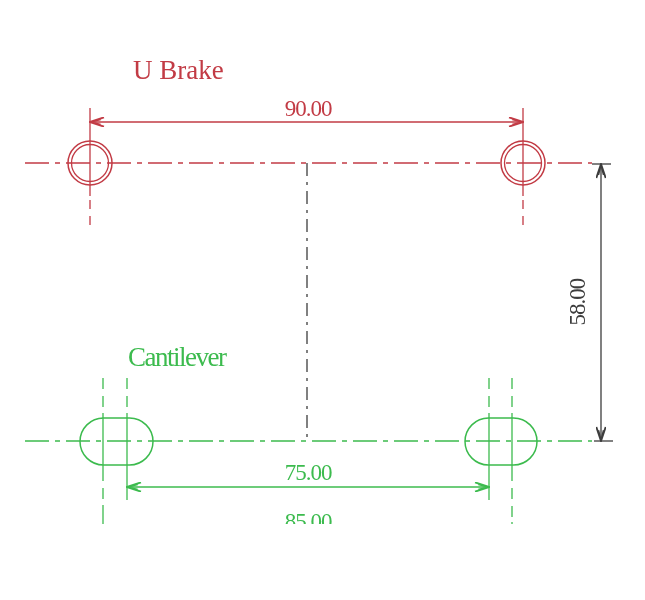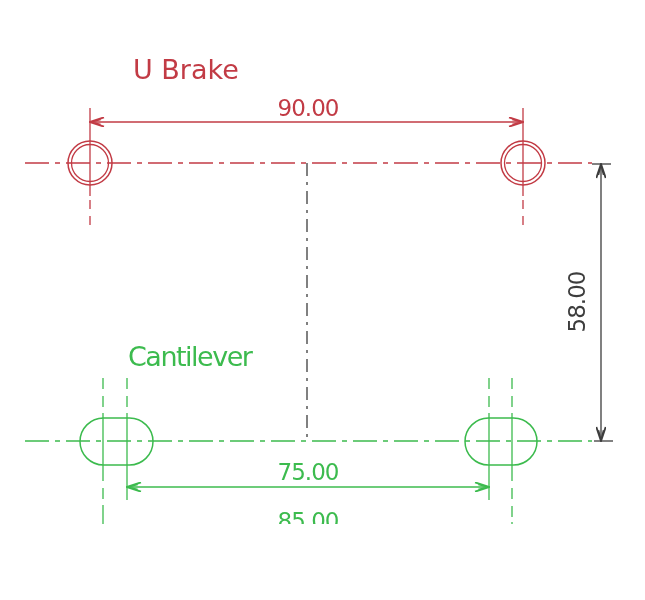--- a/index.html
+++ b/index.html
@@ -7,20 +7,21 @@
     padding: 0;
     background: #ffffff;
     font-family: "DejaVu Sans", sans-serif;
   }
   .stage {
     position: relative;
     width: 645px;
     height: 524px;
     background: var(--color-background, #ffffff);
     overflow: hidden;
+    font-family: Liberation Serif, serif;
   }
   svg { display: block; }
 
   
   .stroke-red   { stroke: var(--color-red, #c23b45); fill: none; }
   .stroke-green { stroke: var(--color-green, #3cbb4e); fill: none; }
   .stroke-dark  { stroke: var(--color-dark, #3d3d3d); fill: none; }
 
   .thin   { stroke-width: 1.5; }
   .hair   { stroke-width: 1.3; }

